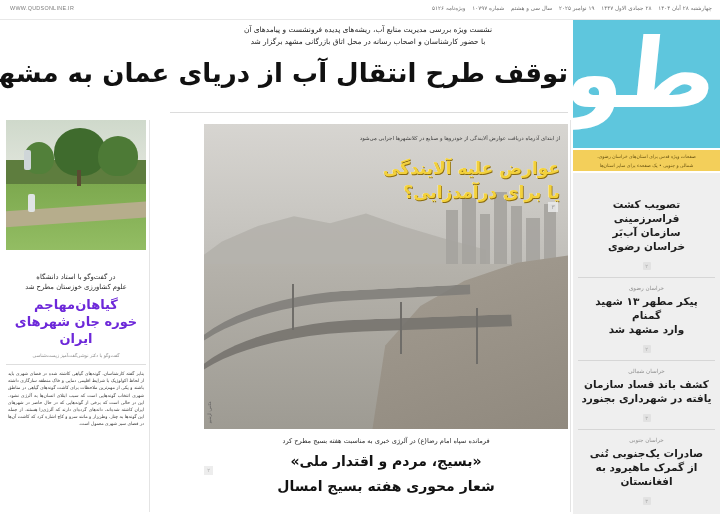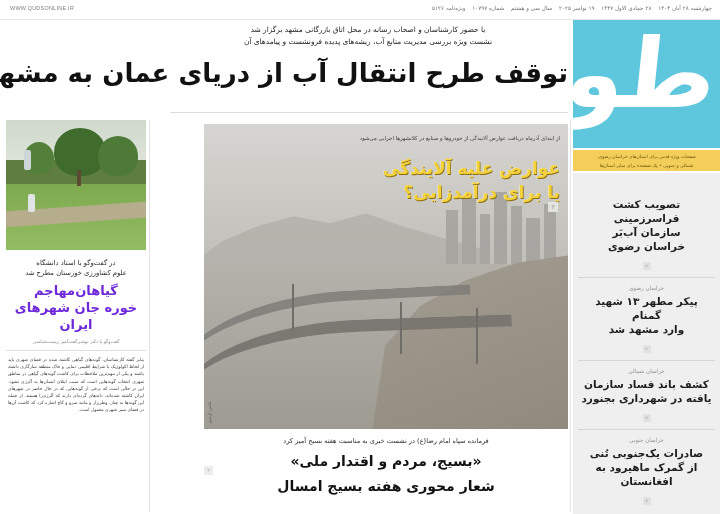--- a/index.html
+++ b/index.html
@@ -231,21 +231,21 @@
     border-radius: 2px;
   }
   .lp-person2 {
     position: absolute; top: 74px; left: 22px;
     width: 7px; height: 18px;
     background: #e0e4e4;
     border-radius: 2px;
   }
 
   .left-kicker {
-    margin-top: 8px;
+    margin-top: 22px;
     text-align: center;
     font-size: 6.8px;
     line-height: 10px;
     color: #2a2a2a;
   }
   .left-title {
     margin-top: 4px;
     text-align: center;
     font-size: 13px;
     font-weight: bold;
@@ -499,22 +499,22 @@
         <div>صادرات یک‌جنوبی تُنی</div>
         <div>از گمرک ماهیرود به</div>
         <div>افغانستان</div>
       </div>
       <div class="side-pageno">۳</div>
     </div>
 
   </div>
 
   <div class="lead-kicker">
+    <div>نشست ویژه بررسی مدیریت منابع آب، ریشه‌های پدیده فرونشست و پیامدهای آن</div>
     <div>با حضور کارشناسان و اصحاب رسانه در محل اتاق بازرگانی مشهد برگزار شد</div>
-    <div>نشست ویژه بررسی مدیریت منابع آب، ریشه‌های پدیده فرونشست و پیامدهای آن</div>
   </div>
   <div class="main-headline">توقف طرح انتقال آب از دریای عمان به مشهد</div>
   <div class="rule-under-headline"></div>
 
   <div class="vrule"></div>
   <div class="vrule2"></div>
 
   <div class="leftcol">
     <div class="leftphoto">
       <div class="lp-sky"></div>
@@ -565,21 +565,21 @@
     <div class="cp-overlay-kicker">از ابتدای آذرماه دریافت عوارض آلایندگی از خودروها و صنایع در کلانشهرها اجرایی می‌شود</div>
     <div class="cp-overlay-title">
       <div>عوارض علیه آلایندگی</div>
       <div>یا برای درآمدزایی؟</div>
     </div>
     <div class="cp-pageno">۳</div>
     <div class="cp-credit">عکس: آرشیو</div>
   </div>
 
   <div class="bottomstory">
-    <div class="bs-kicker">فرمانده سپاه امام رضا(ع) در نشست خبری به مناسبت هفته بسیج آمیز کرد</div>
+    <div class="bs-kicker">فرمانده سپاه امام رضا(ع) در آلرژی خبری به مناسبت هفته بسیج مطرح کرد</div>
     <div class="bs-title">
       <div>«بسیج، مردم و اقتدار ملی»</div>
       <div>شعار محوری هفته بسیج امسال</div>
     </div>
     <div class="bs-pageno">۲</div>
   </div>
 
 </div>
 
 </body></html>

